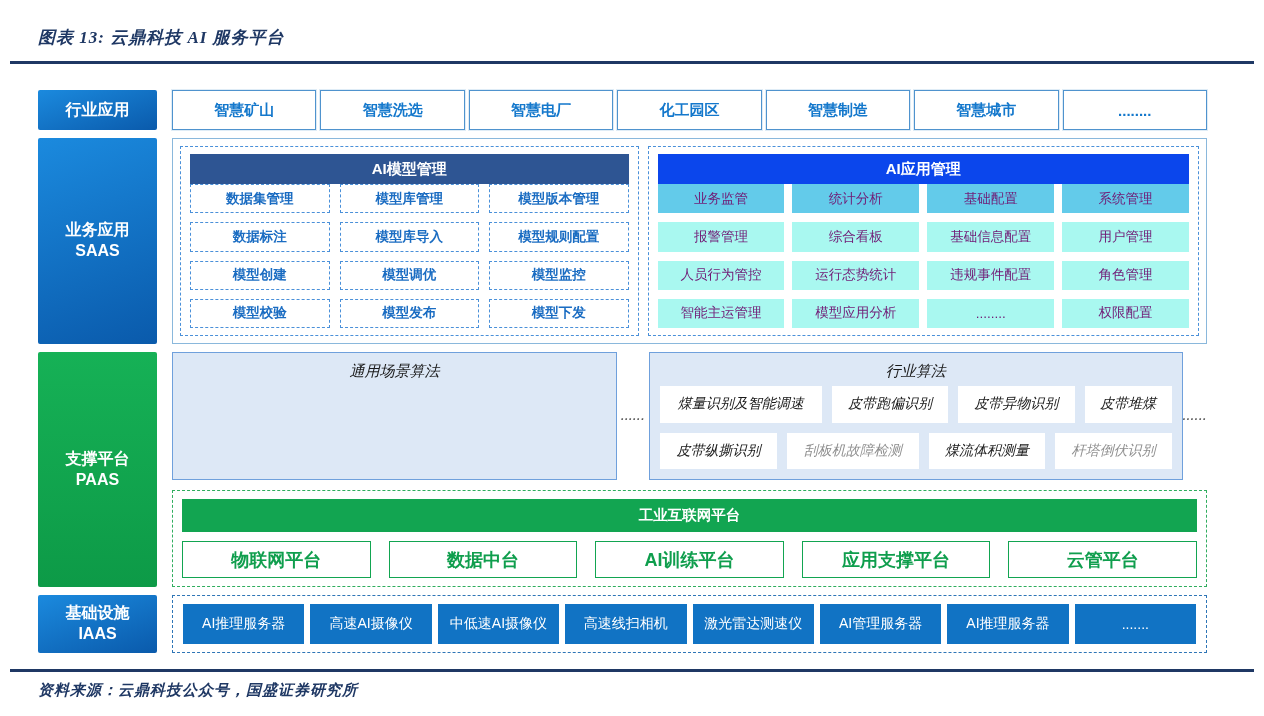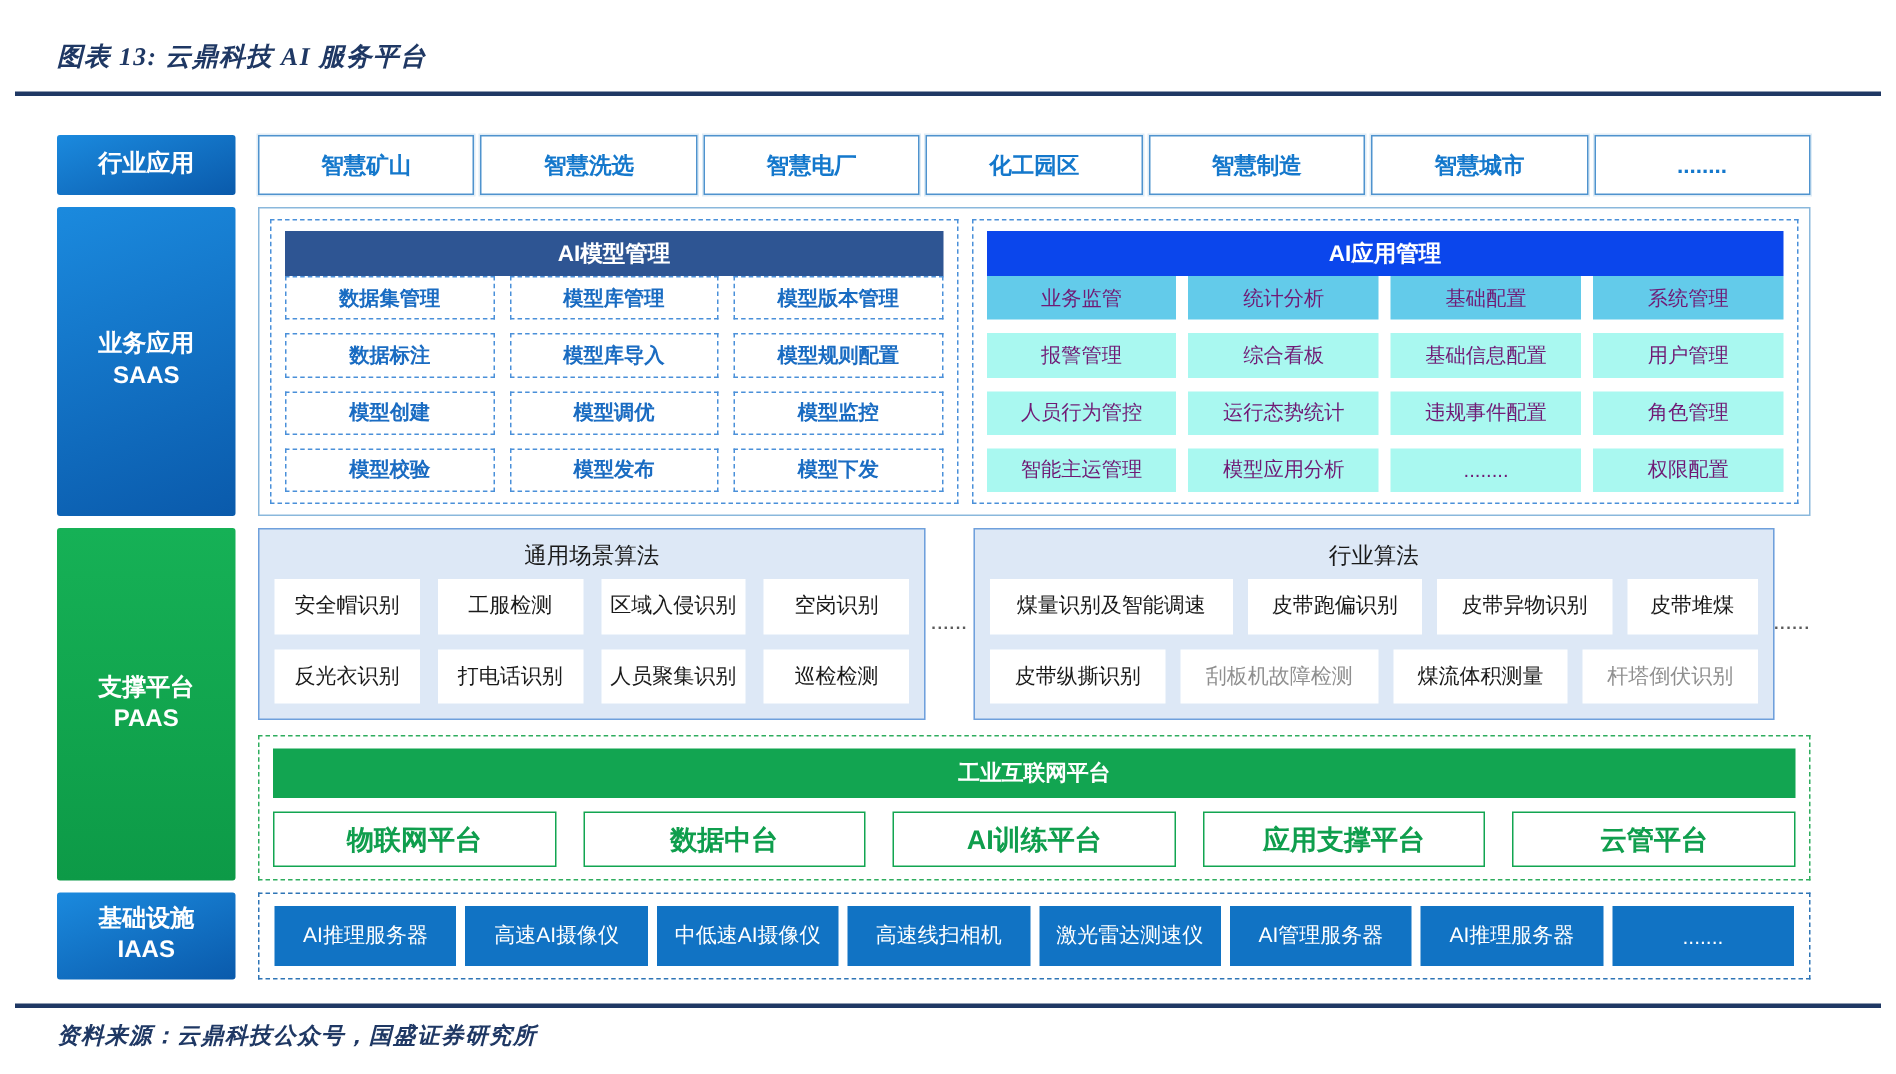--- a/index.html
+++ b/index.html
@@ -37,21 +37,21 @@
   .model-grid { flex:1; display:grid; grid-template-columns:repeat(3,1fr); gap:9px 10px; }
   .model-item { border:1px dashed #4a90d9; color:#1a6cc2; font-weight:700; font-size:13.5px;
     display:flex; align-items:center; justify-content:center; background:#fff;text-align:center; }
   .app-grid { flex:1; display:grid; grid-template-columns:repeat(4,1fr); gap:9px 8px; }
   .app-item { display:flex; align-items:center; justify-content:center; font-size:13.5px; color:#701a75; }
   .cyan-a { background:#63cbea; }
   .cyan-b { background:#a9f8f0; }
 
   
   .paas-col { flex:1; display:flex; flex-direction:column; gap:10px; }
-  .algs { display:flex; height:128px; }
+  .algs { display:flex; height:128px;font-style:italic; }
   .alg-sec { background:#dde8f6; border:1px solid #6fa0dc; padding:5px 10px 10px;
     display:flex; flex-direction:column; }
   .alg-general  { flex:0 0 43%; }
   .alg-industry { flex:1; }
   .alg-dots { flex:0 0 32px; display:flex; align-items:center; justify-content:center;
     color:#5a5a5a; font-weight:700; font-size:11px; letter-spacing:1px; }
   .alg-dots.tail { flex:0 0 16px; }
   .alg-title { text-align:center; font-size:15px; color:#1a1a1a; height:26px; line-height:26px; }
   .alg-rows { flex:1; display:flex; flex-direction:column; gap:10px; margin-top:2px; }
   .alg-row { flex:1; display:flex; gap:12px; }
@@ -155,34 +155,20 @@
     <div class="drow">
       <div class="row-label lbl-green">
         <span>支撑平台</span>
         <span>PAAS</span>
       </div>
       <div class="paas-col">
 
         <div class="algs">
           <div class="alg-sec alg-general">
             <div class="alg-title">通用场景算法</div>
-            <div class="alg-rows">
-              <div class="alg-row">
-                <div class="alg-box">安全帽识别</div>
-                <div class="alg-box">工服检测</div>
-                <div class="alg-box">区域入侵识别</div>
-                <div class="alg-box">空岗识别</div>
-              </div>
-              <div class="alg-row">
-                <div class="alg-box">反光衣识别</div>
-                <div class="alg-box">打电话识别</div>
-                <div class="alg-box">人员聚集识别</div>
-                <div class="alg-box">巡检检测</div>
-              </div>
-            </div>
           </div>
 
           <div class="alg-dots">......</div>
 
           <div class="alg-sec alg-industry">
             <div class="alg-title">行业算法</div>
             <div class="alg-rows">
               <div class="alg-row jst">
                 <div class="alg-box fit" style="flex-grow:1.5;">煤量识别及智能调速</div>
                 <div class="alg-box fit" style="flex-grow:1;">皮带跑偏识别</div>

